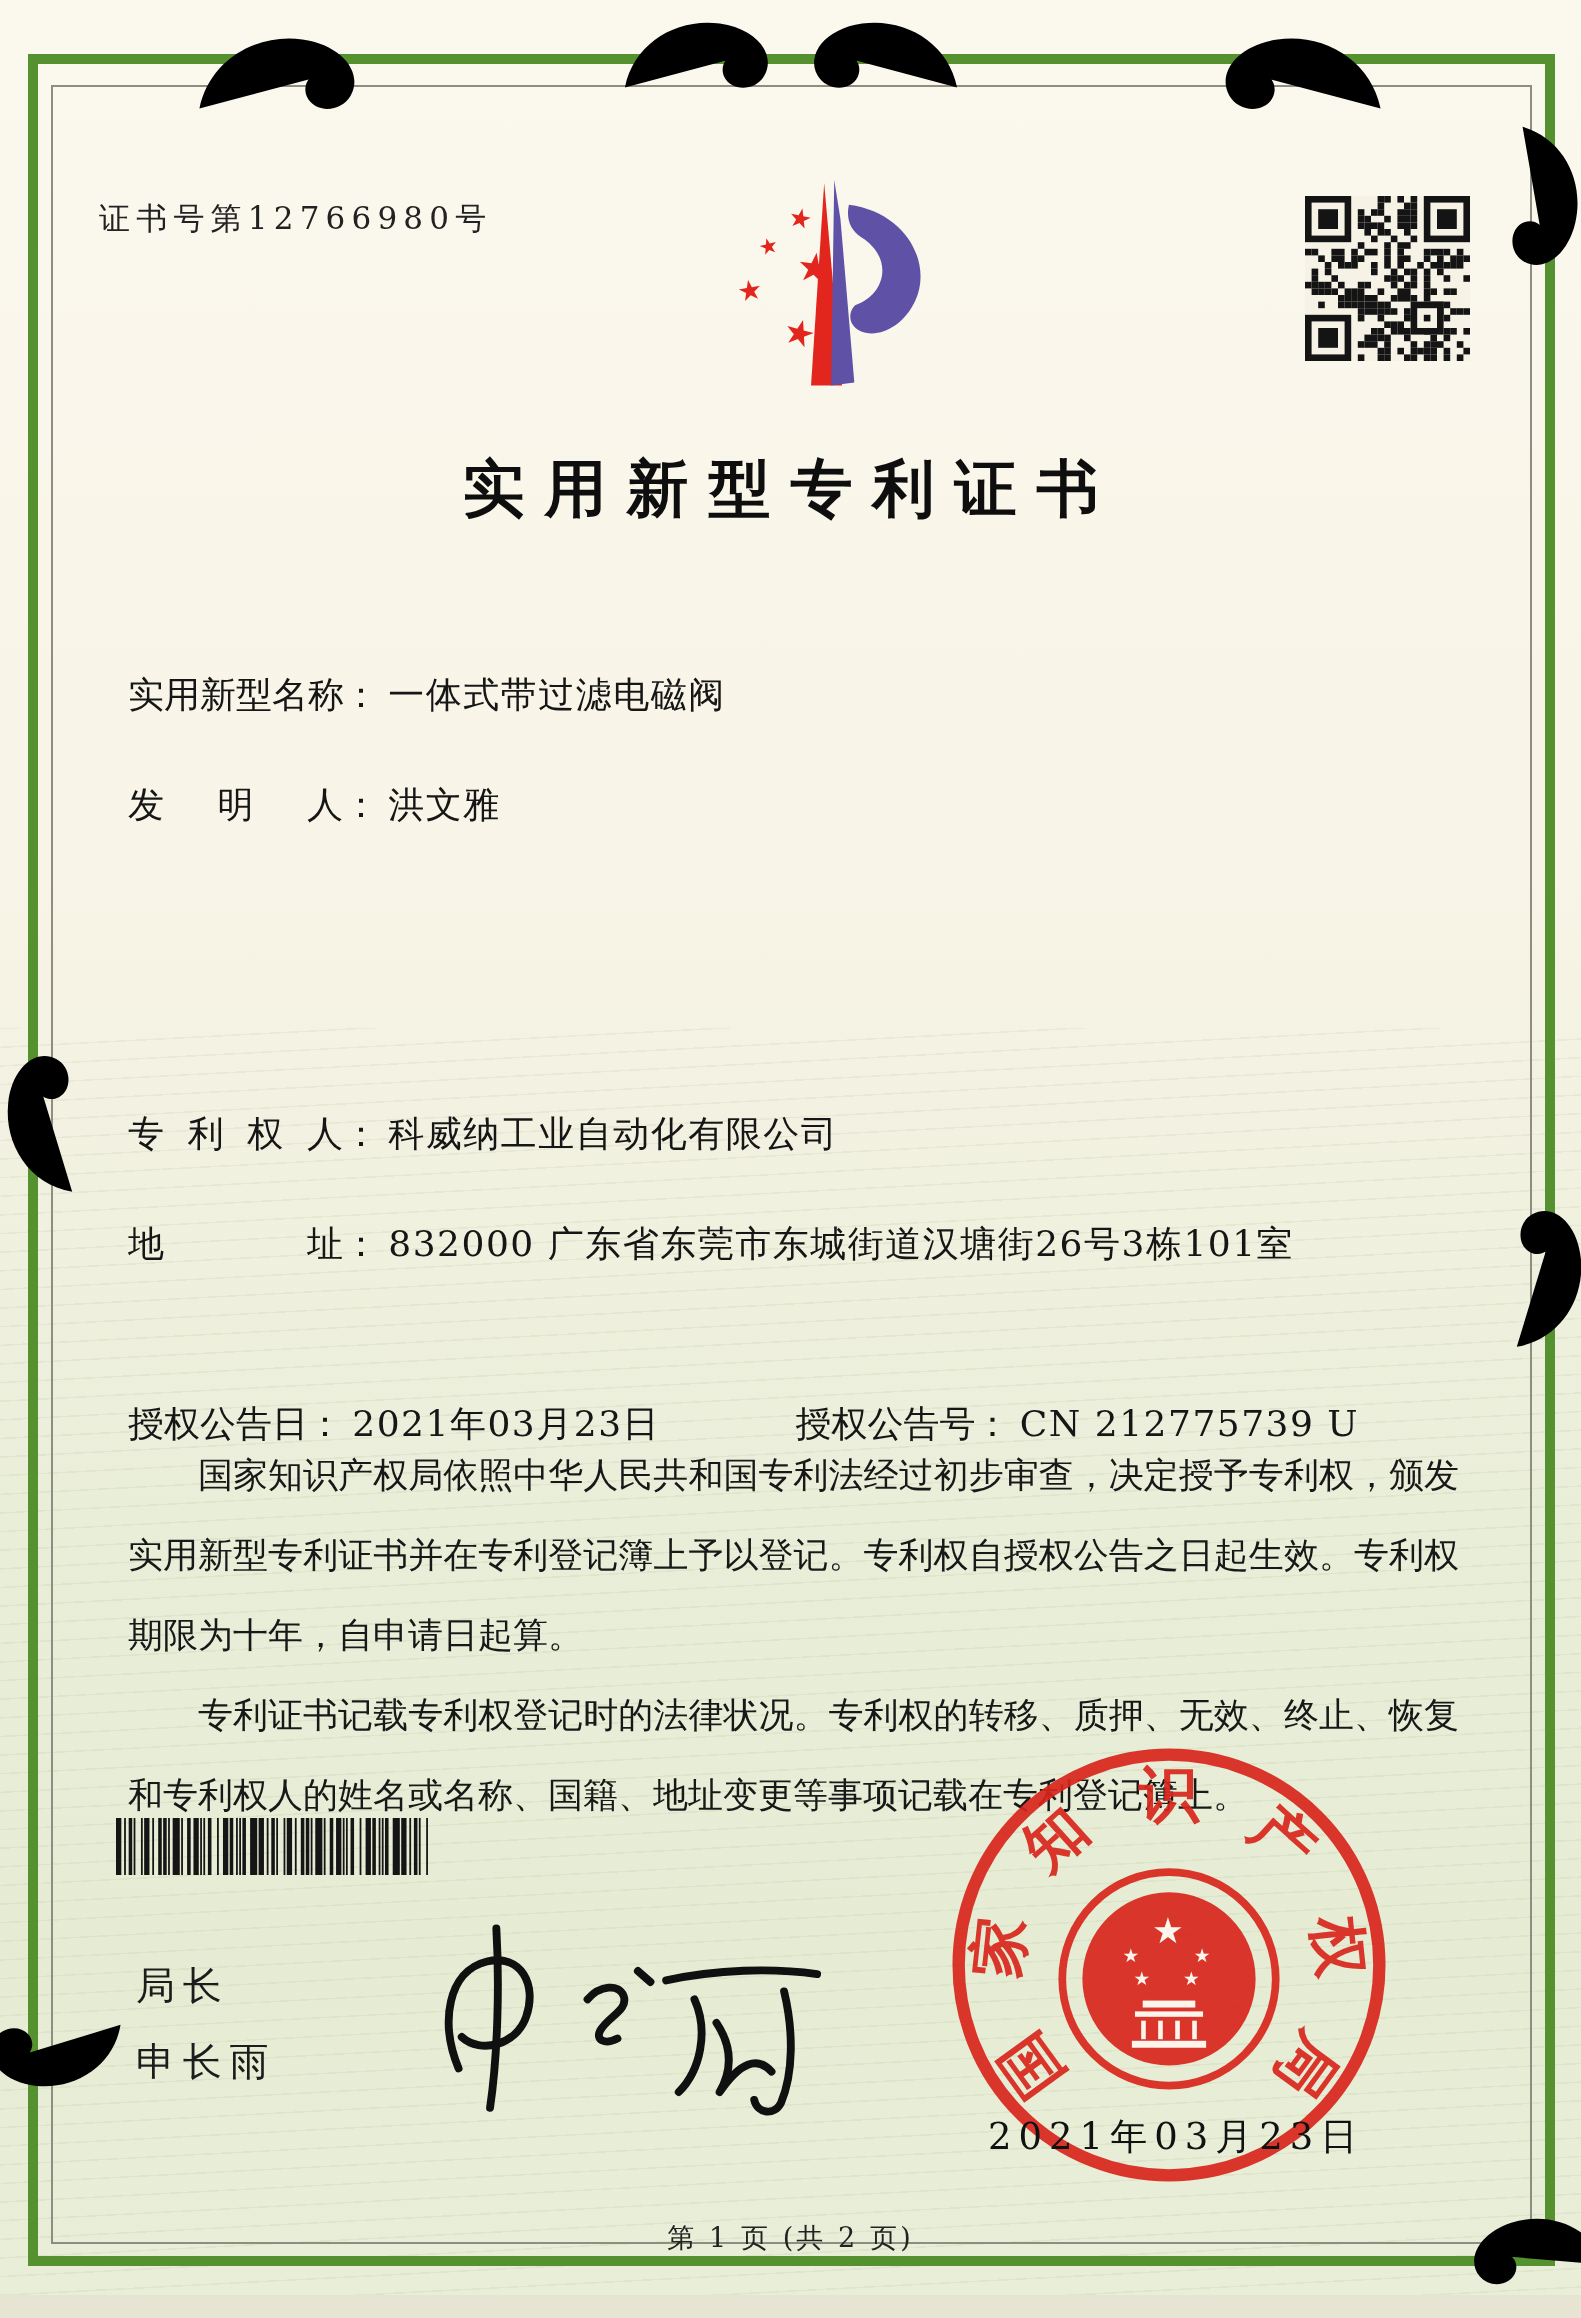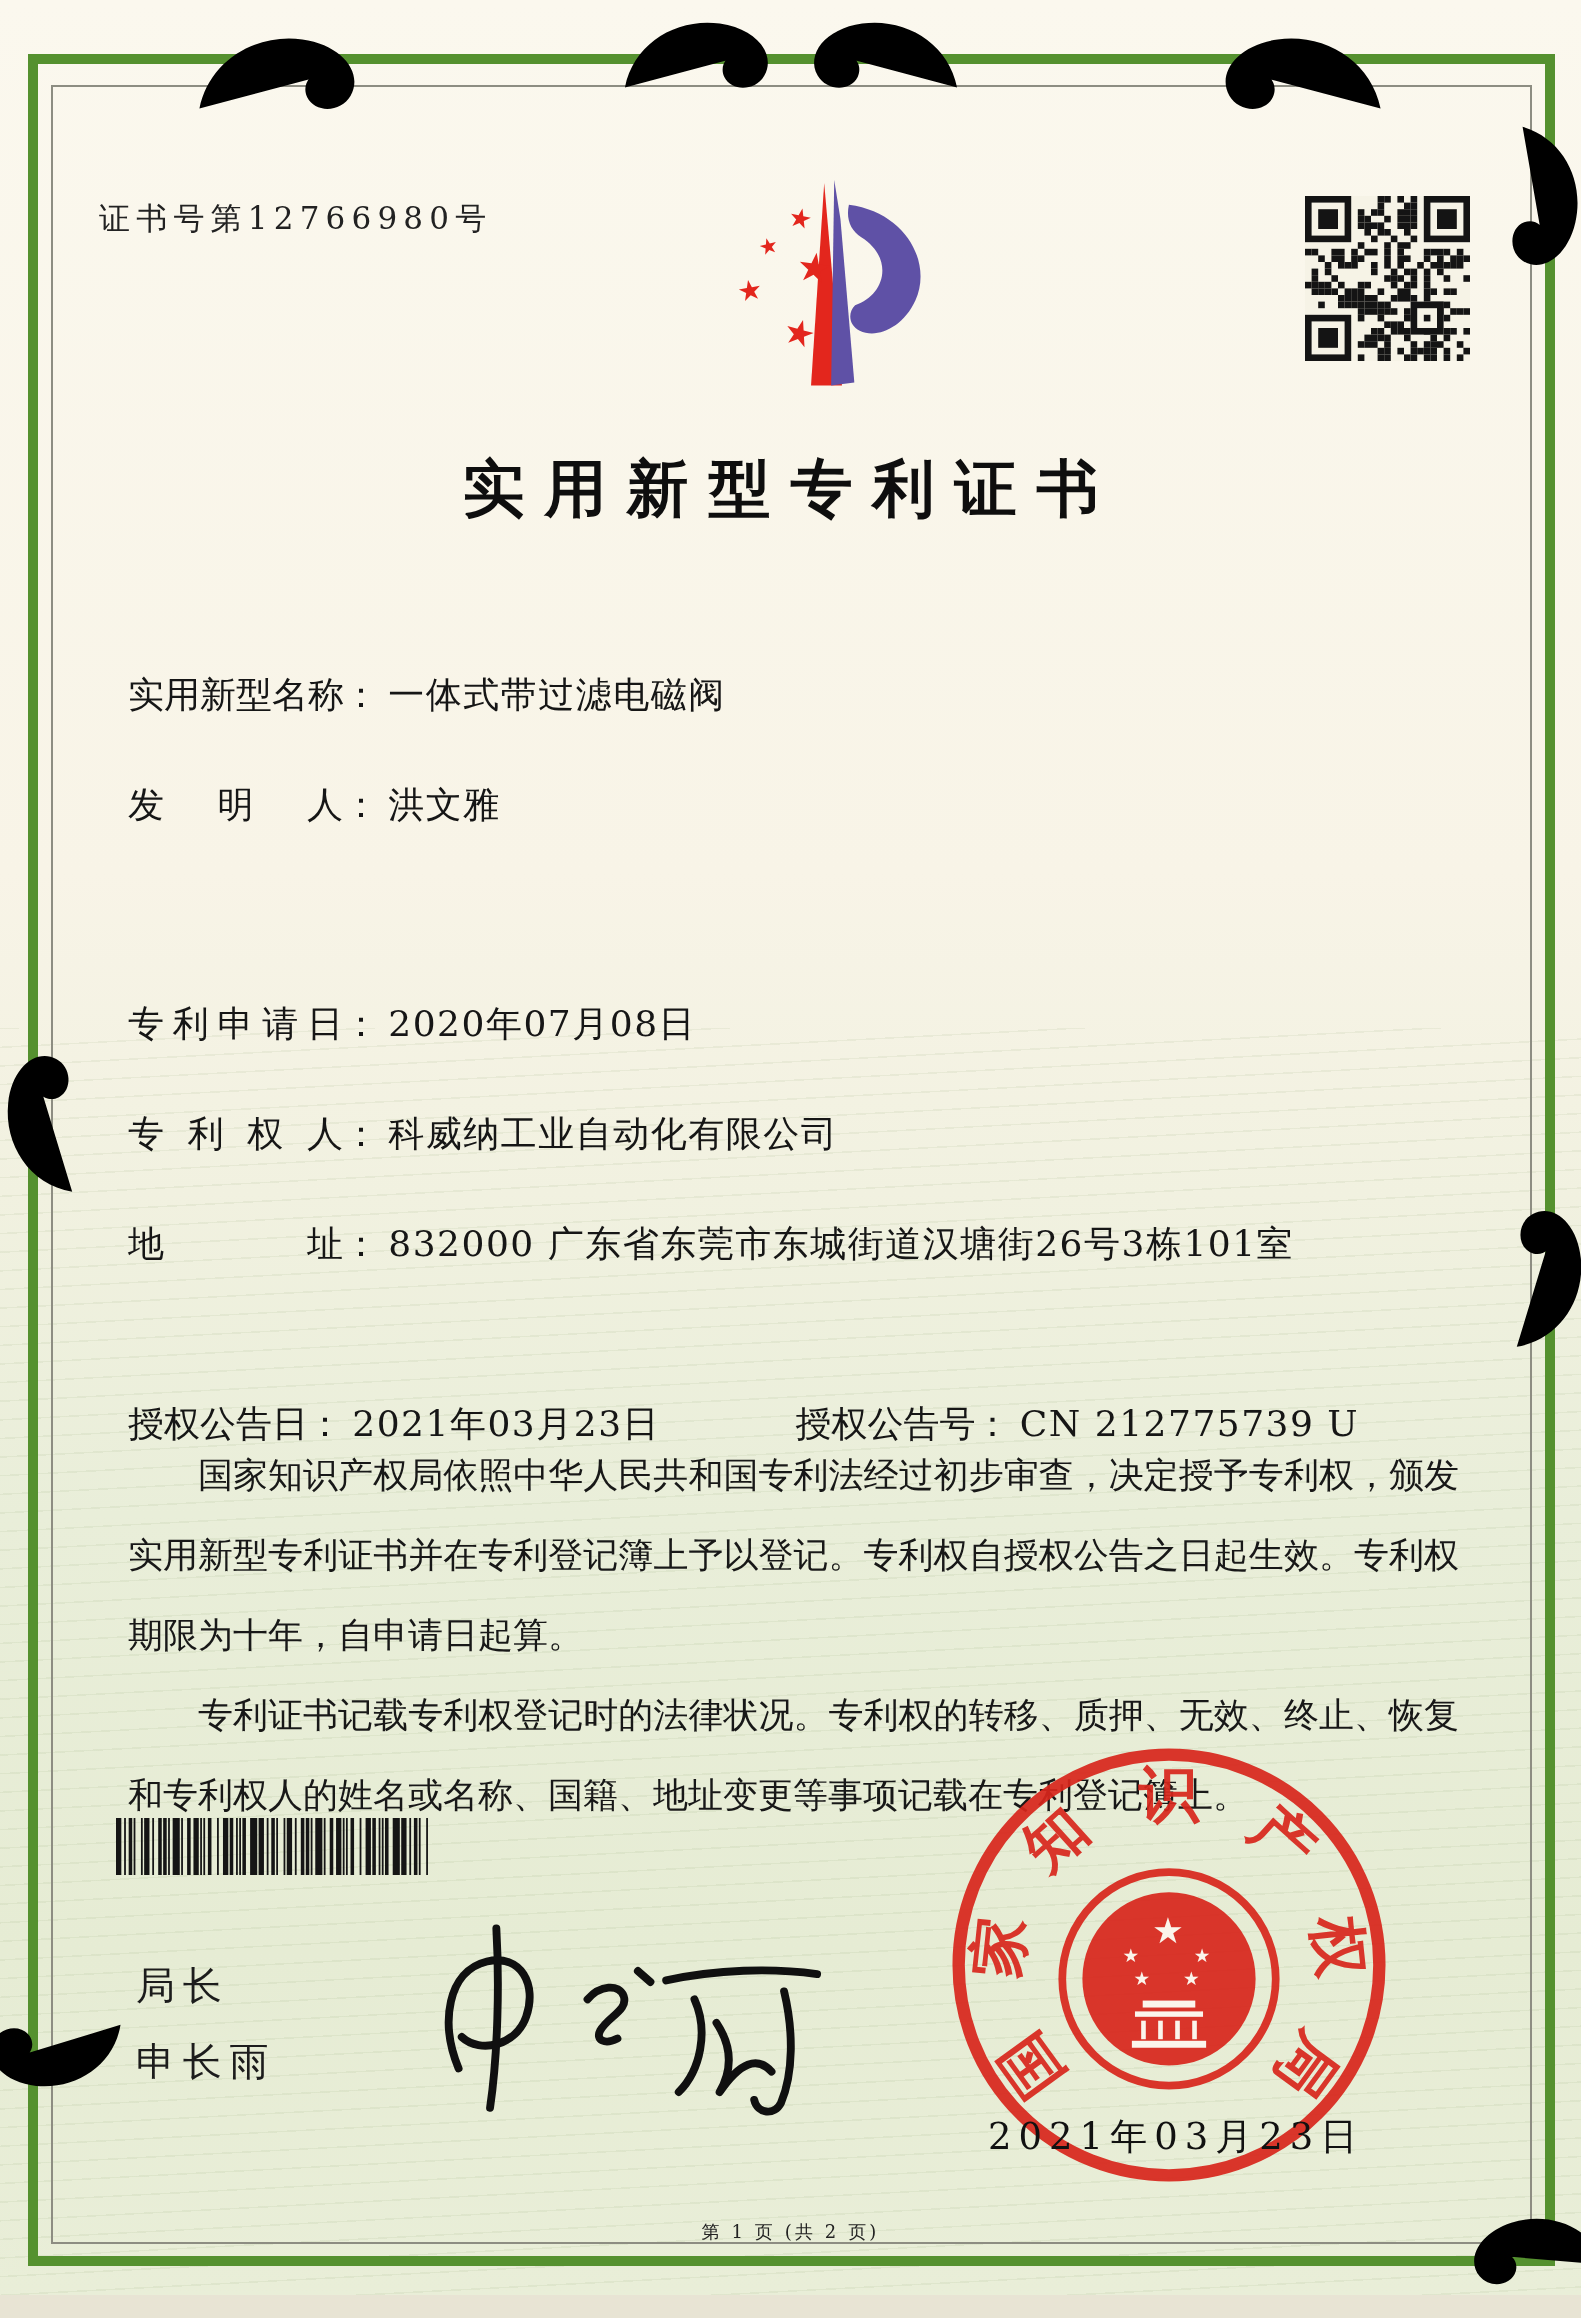--- a/index.html
+++ b/index.html
@@ -38,21 +38,21 @@
   
   .barcode{position:absolute;left:116px;top:1818px;width:320px;height:57px;}
   .director-title{position:absolute;left:136px;top:1959px;font-size:39px;letter-spacing:7.7px;}
   .director-name{position:absolute;left:136px;top:2035px;font-size:39px;letter-spacing:7.7px;}
   .signature{position:absolute;left:402px;top:1903px;width:456px;height:224px;}
   .signature path{stroke:#101010;stroke-width:10;fill:none;stroke-linecap:round;stroke-linejoin:round;}
   .seal{position:absolute;left:937px;top:1733px;width:464px;height:464px;opacity:.92;}
   .seal-ring{fill:none;stroke:#d8261c;stroke-width:16px;}
   .seal-char{font-family:"DejaVu Serif","Liberation Serif",serif;font-size:78px;font-weight:700;fill:#d8261c;}
   .seal-date{position:absolute;left:988px;top:2112px;font-size:37px;letter-spacing:7px;color:#111;}
-  .footer{position:absolute;left:0;top:2220px;width:100%;text-align:center;font-size:18px;letter-spacing:3.1px;color:#222;}
+  .footer{position:absolute;left:0;top:2220px;width:100%;text-align:center;font-size:27px;letter-spacing:3.1px;color:#222;}
   .star-glyph{font-family:"DejaVu Sans","Liberation Sans",sans-serif;}
 </style>
 </head>
 <body>
 
 <div class="page">
 
   <svg width="0" height="0" style="position:absolute">
     <defs>
       <symbol id="curl" viewBox="0 0 240 130">
@@ -332,23 +332,20 @@
     </svg>
 
   <h1 class="title">实用新型专利证书</h1>
 
   <div class="row" style="top:781px">
     <span class="lbl">发明人</span><span class="colon">：</span><span class="val">洪文雅</span>
   </div>
   <div class="row" style="top:671px">
     <span class="lbl">实用新型名称</span><span class="colon">：</span><span class="val">一体式带过滤电磁阀</span>
   </div>
-  <div class="row" style="top:1000px">
-    <span class="lbl">专利申请日</span><span class="colon">：</span><span class="val">2020年07月08日</span>
-  </div>
   <div class="row" style="top:1110px">
     <span class="lbl">专利权人</span><span class="colon">：</span><span class="val">科威纳工业自动化有限公司</span>
   </div>
   <div class="row" style="top:1220px">
     <span class="lbl">地址</span><span class="colon">：</span><span class="val">832000 广东省东莞市东城街道汉塘街26号3栋101室</span>
   </div>
   <div class="row" style="top:1400px">
     <span><span class="lbl w5">授权公告日</span><span class="colon">：</span><span class="val">2021年03月23日</span></span>
     <span class="pair2"><span class="lbl w5">授权公告号</span><span class="colon">：</span><span class="val">CN 212775739 U</span></span>
   </div>

